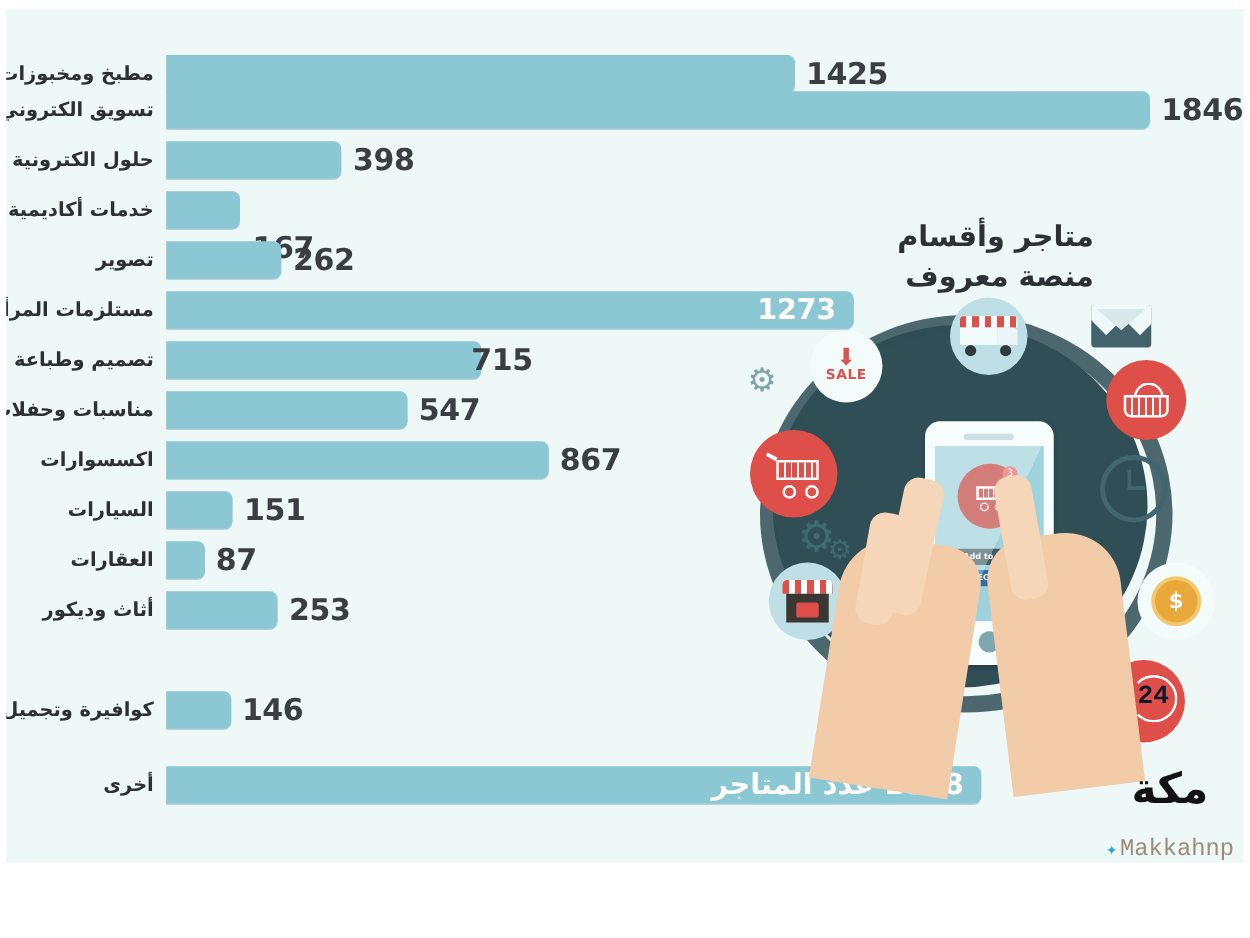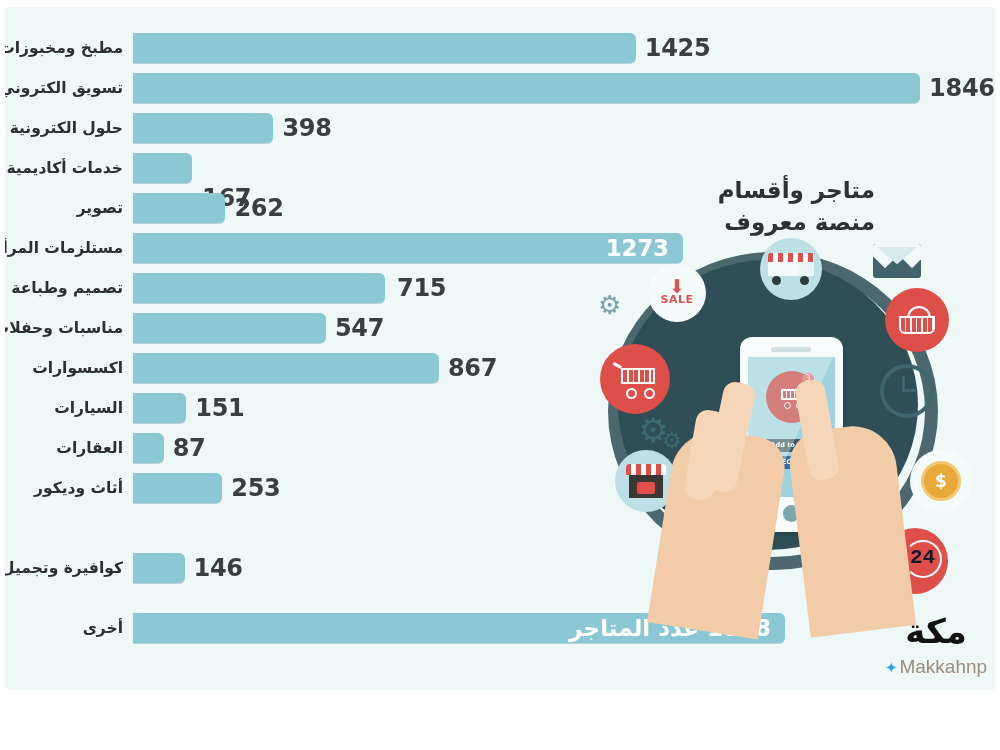--- a/index.html
+++ b/index.html
@@ -71,32 +71,32 @@
            color:#fff;font-size:6.5px;font-weight:700;line-height:13px;text-align:center;}
 
   
   .hand{position:absolute;background:#f2cba8;}
   .finger{position:absolute;background:#f6d6b9;border-radius:12px;}
 
   
   #logo{position:absolute;left:872px;top:607px;width:118px;height:76px;text-align:center;}
   #logo-mark{font-size:34px;font-weight:800;color:#121212;line-height:1;direction:rtl;
              letter-spacing:-1px;}
-  #logo-row{margin-top:8px;font-size:19px;color:#9d8c79;
-            font-family:Liberation Sans, sans-serif;white-space:nowrap;}
+  #logo-row{margin-top:20px;font-size:19px;color:#9d8c79;
+            font-family:Liberation Mono, monospace;white-space:nowrap;}
   #bird{display:inline-block;color:#2fa3e0;font-size:15px;margin-right:2px;}
 </style>
 </head>
 <body>
 
 <div id="stage">
   <div id="canvas">
 
     <div id="chart">
-        <div class="row" style="top: 21px;">
+        <div class="row" style="top: 32px;">
           <div class="lbl">مطبخ ومخبوزات</div>
           <div class="bar" style="width: 502.74px; background: rgb(140, 199, 212);"></div>
           <div class="val" style="left: 639.74px;">1425</div>
         </div>
         <div class="row" style="top: 61px;">
           <div class="lbl">تسويق الكتروني</div>
           <div class="bar" style="width: 787.097px; background: rgb(140, 199, 212);"></div>
           <div class="val" style="left: 924.097px;">1846</div>
         </div>
         <div class="row" style="top: 101px;">
@@ -115,21 +115,21 @@
           <div class="val" style="left: 229.434px;">262</div>
         </div>
         <div class="row" style="top: 221px;">
           <div class="lbl">مستلزمات المرأة</div>
           <div class="bar" style="width: 549.662px; background: rgb(140, 199, 212);"></div>
           <div class="val inside" style="right: 326.338px;">1273</div>
         </div>
         <div class="row" style="top: 261px;">
           <div class="lbl">تصميم وطباعة</div>
           <div class="bar" style="width: 252.252px; background: rgb(140, 199, 212);"></div>
-          <div class="val" style="left: 392px; text-align: right;">715</div>
+          <div class="val" style="left: 372px; text-align: right;">715</div>
         </div>
         <div class="row" style="top: 301px;">
           <div class="lbl">مناسبات وحفلات</div>
           <div class="bar" style="width: 192.982px; background: rgb(140, 199, 212);"></div>
           <div class="val" style="left: 329.982px;">547</div>
         </div>
         <div class="row" style="top: 341px;">
           <div class="lbl">اكسسوارات</div>
           <div class="bar" style="width: 305.878px; background: rgb(140, 199, 212);"></div>
           <div class="val" style="left: 442.878px;">867</div>

